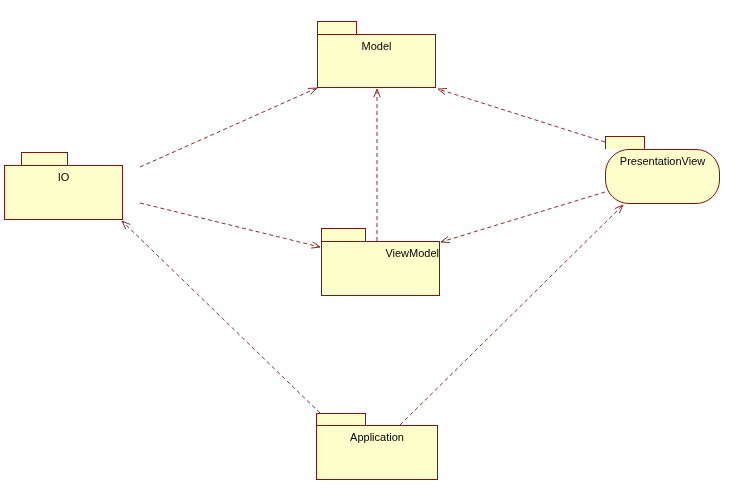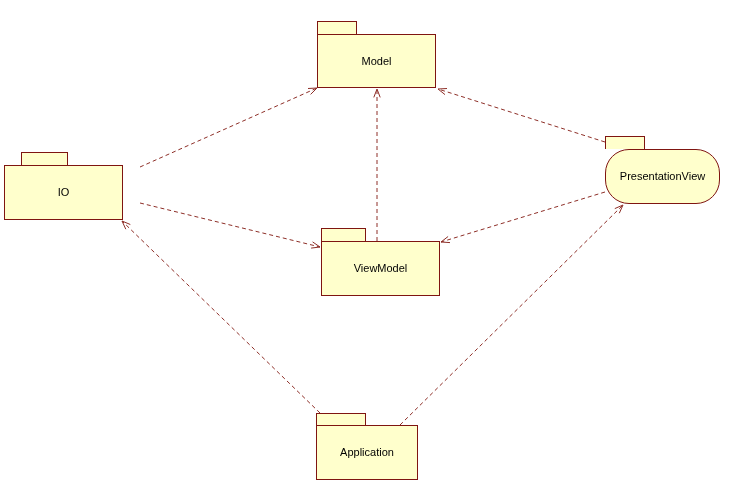--- a/index.html
+++ b/index.html
@@ -31,21 +31,21 @@
   }
   .pkg-body {
     position: absolute;
     box-sizing: border-box;
     border-style: solid;
     border-width: 1px;
     text-align: center;
   }
   .pkg-label {
     display: inline-block;
-    padding-top: 20px;
+    padding-top: 5px;
     font-size: 11px;
     color: #000000;
     white-space: nowrap;
   }
 </style>
 </head>
 <body>
 
 <div id="canvas">
 
@@ -96,25 +96,25 @@
 
   <div class="pkg">
     <div class="pkg-tab" style="left: 605px; top: 136px; width: 40px; height: 13px; background: rgb(255, 255, 204); border-color: rgb(127, 21, 17);"></div>
     <div class="pkg-body" style="left: 605px; top: 149px; width: 115px; height: 55px; background: rgb(255, 255, 204); border-color: rgb(127, 21, 17); border-radius: 24px;">
       <span class="pkg-label">PresentationView</span>
     </div>
   </div>
 
   <div class="pkg">
     <div class="pkg-tab" style="left: 321px; top: 228px; width: 45px; height: 13px; background: rgb(255, 255, 204); border-color: rgb(127, 21, 17);"></div>
-    <div class="pkg-body" style="left: 321px; top: 241px; width: 119px; height: 55px; background: rgb(255, 255, 204); border-color: rgb(127, 21, 17);">
+    <div class="pkg-body" style="left: 321px; top: 241px; width: 119px; height: 55px; background: rgb(255, 255, 204); border-color: rgb(127, 21, 17); text-align: right;">
       <span class="pkg-label">ViewModel</span>
     </div>
   </div>
 
   <div class="pkg">
     <div class="pkg-tab" style="left: 316px; top: 413px; width: 50px; height: 12px; background: rgb(255, 255, 204); border-color: rgb(127, 21, 17);"></div>
-    <div class="pkg-body" style="left: 316px; top: 425px; width: 102px; height: 55px; background: rgb(255, 255, 204); border-color: rgb(127, 21, 17);">
+    <div class="pkg-body" style="left: 316px; top: 425px; width: 122px; height: 55px; background: rgb(255, 255, 204); border-color: rgb(127, 21, 17);">
       <span class="pkg-label">Application</span>
     </div>
   </div>
 
 </div>
 
 </body></html>

